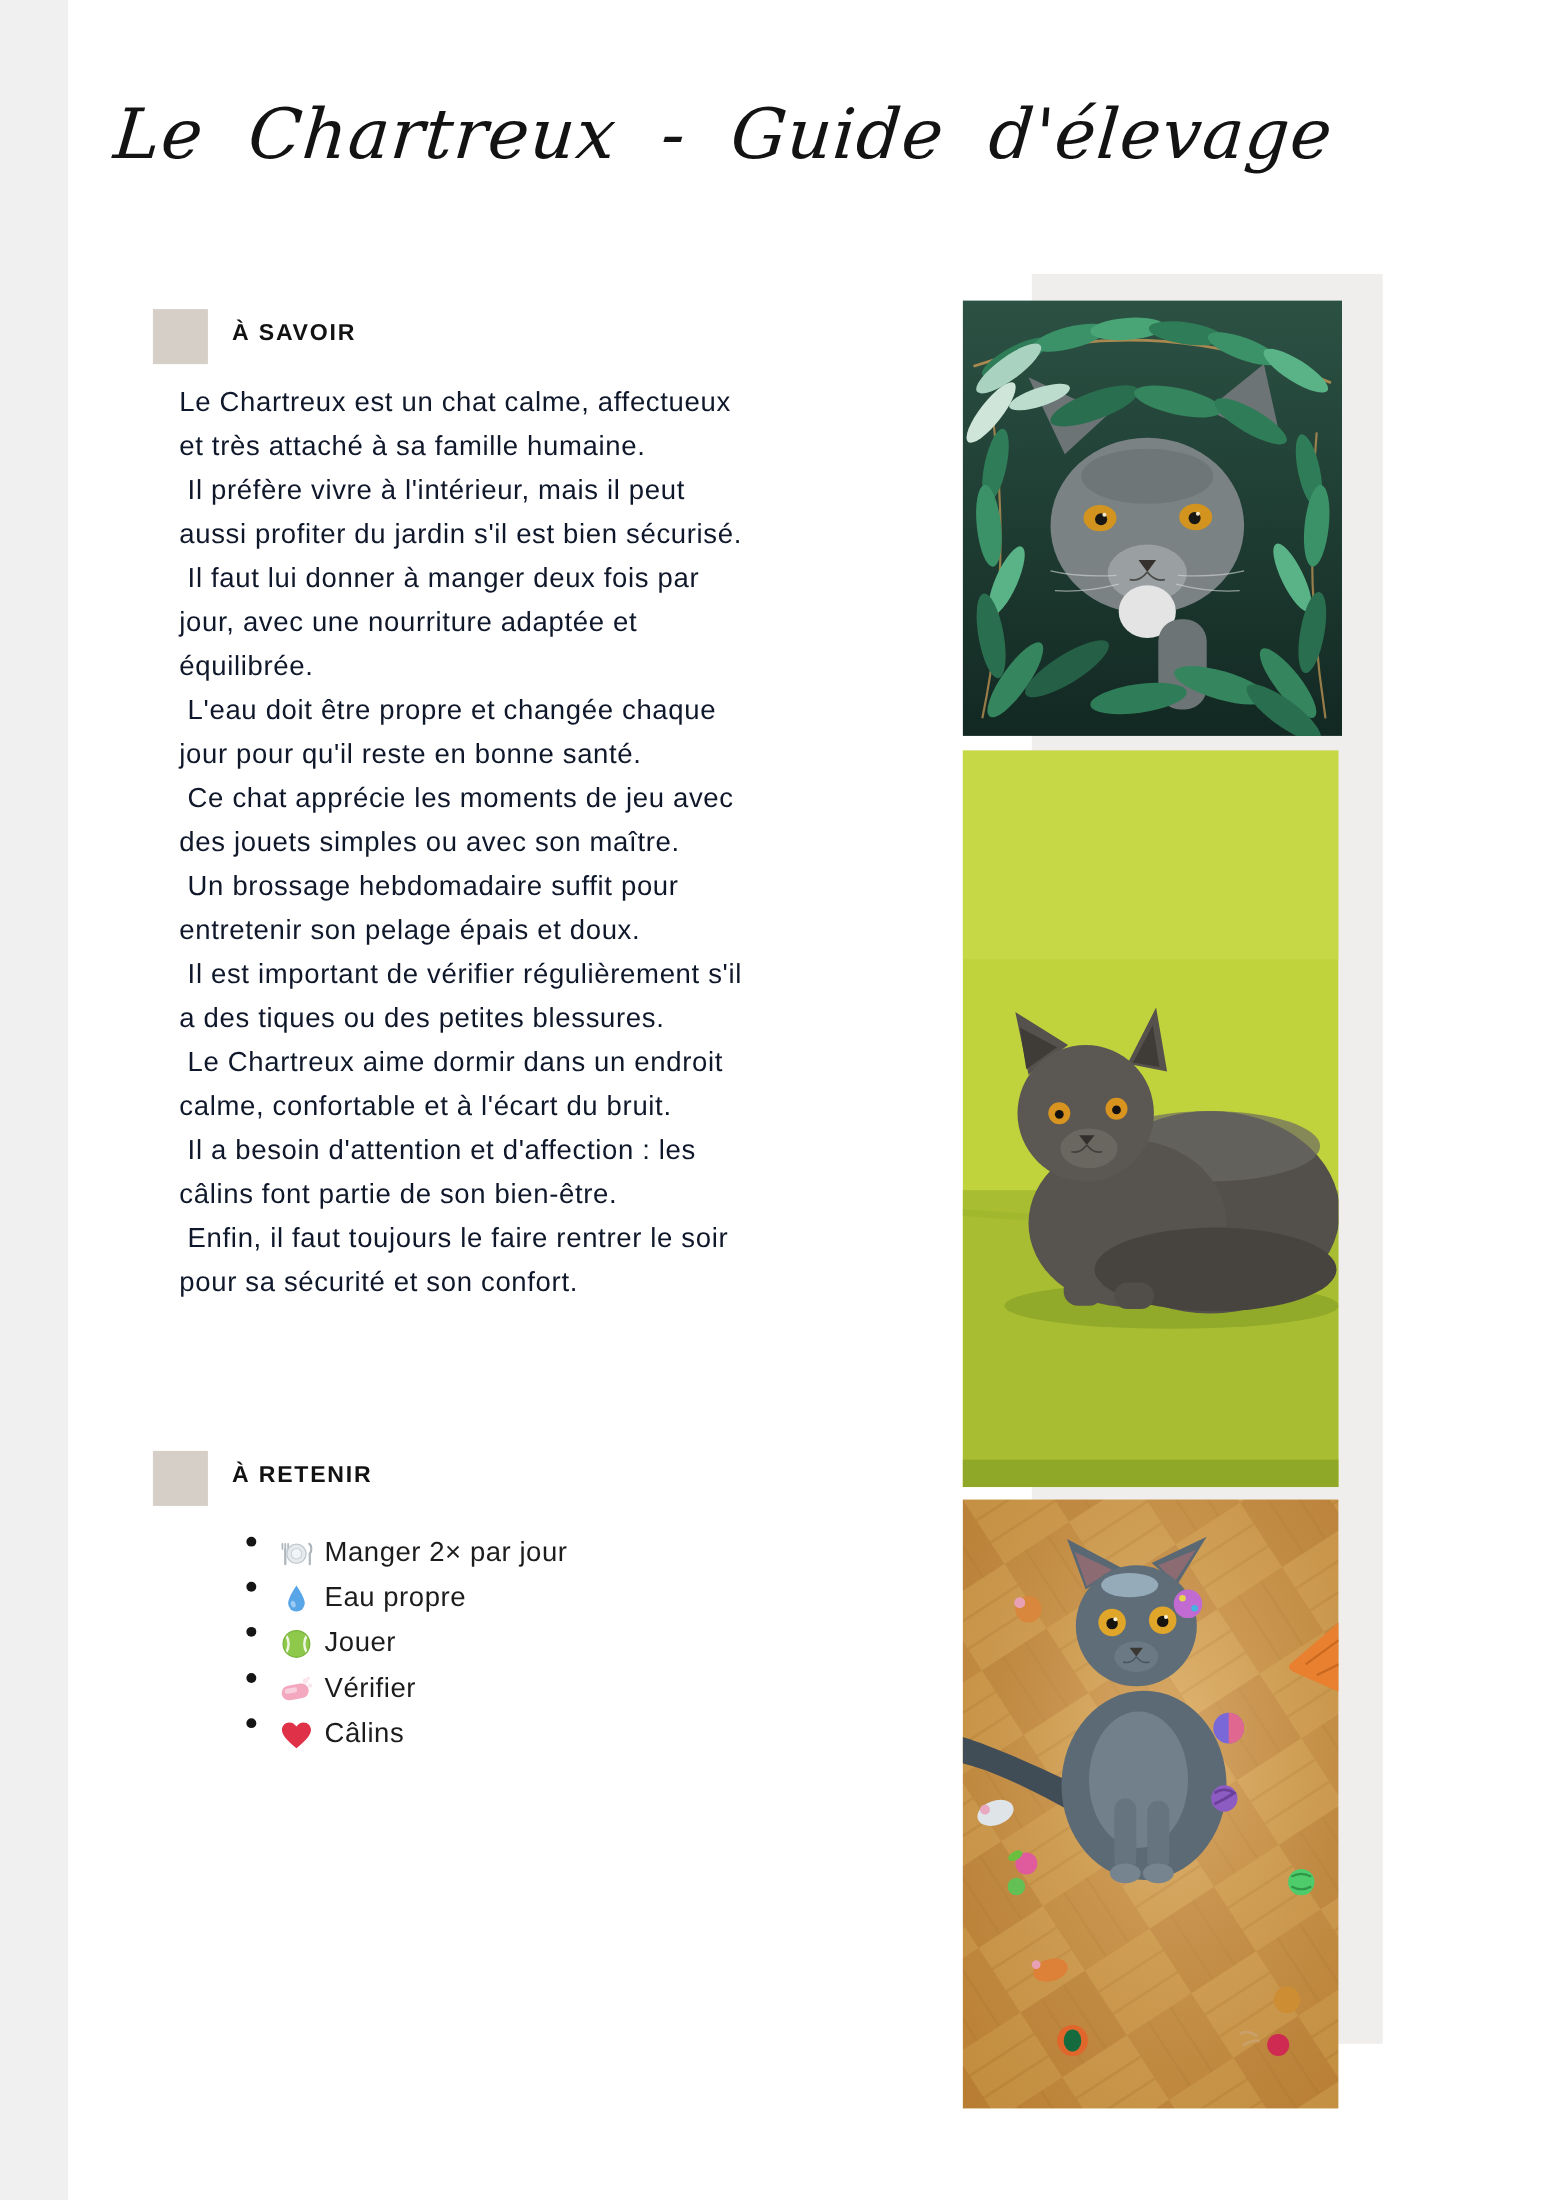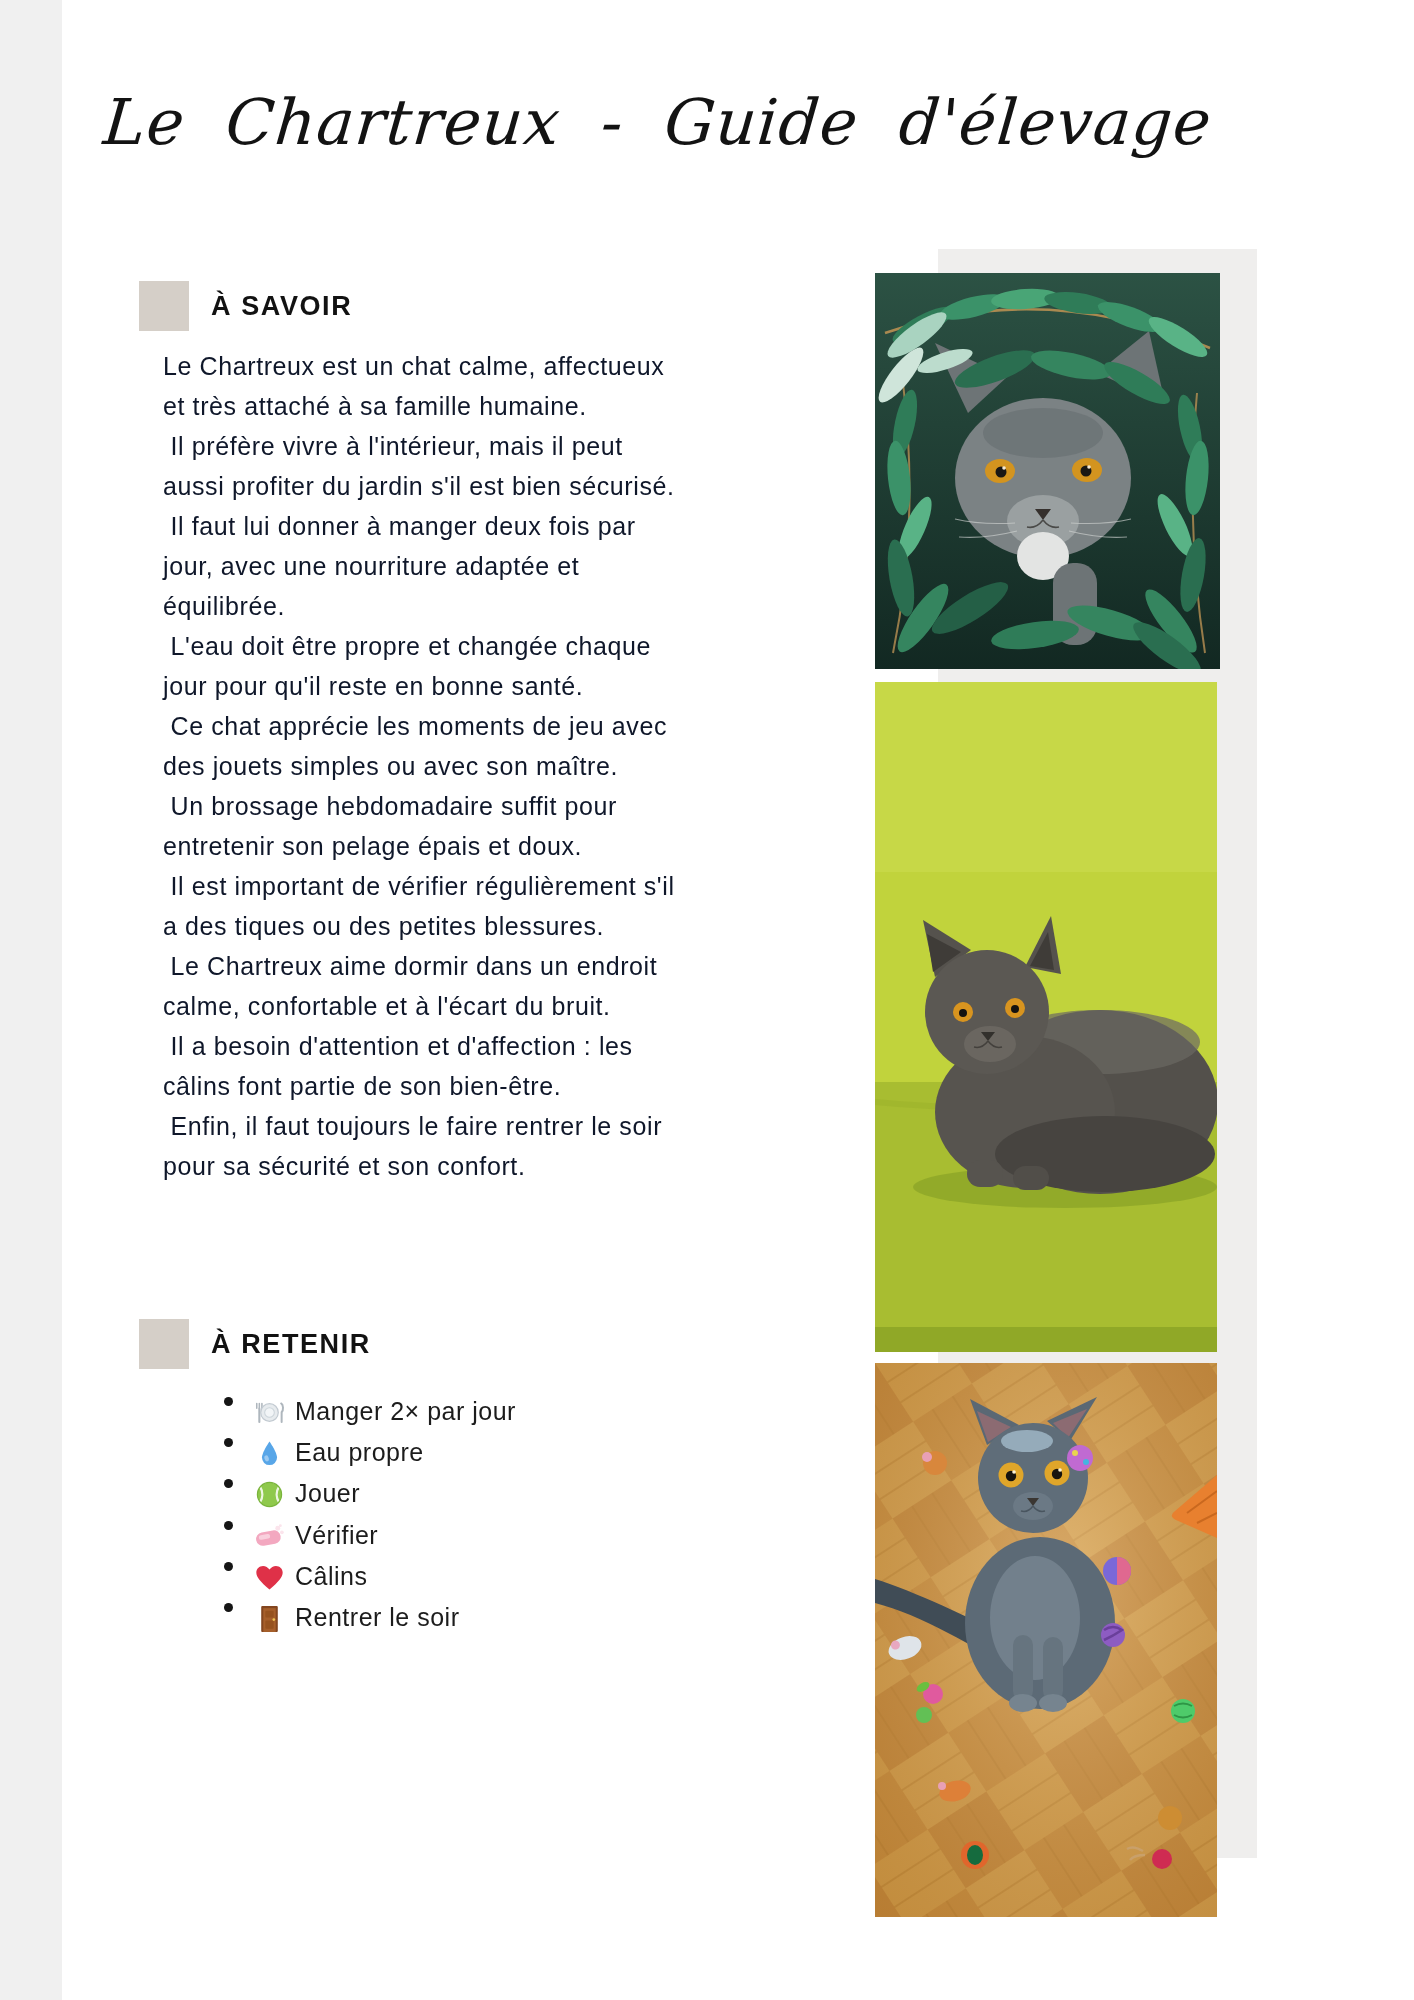--- a/index.html
+++ b/index.html
@@ -11,21 +11,21 @@
          font-size:63px;letter-spacing:1px;word-spacing:20px;color:#131313;transform:skewX(-5deg);}
   .backdrop{position:absolute;left:938px;top:249px;width:319px;height:1609px;background:#efeeed;}
   .photo{position:absolute;overflow:hidden;}
   .photo svg{display:block;width:100%;height:100%;}
   #photo1{left:875px;top:273px;width:345px;height:396px;}
   #photo2{left:875px;top:682px;width:342px;height:670px;}
   #photo3{left:875px;top:1363px;width:342px;height:554px;}
   .square{position:absolute;width:50px;height:50px;background:#d5cfc8;}
   #sq1{left:139px;top:281px;}
   #sq2{left:139px;top:1319px;}
-  .heading{position:absolute;left:211px;font-size:27px;font-weight:bold;letter-spacing:1.6px;color:#121212;}
+  .heading{position:absolute;left:211px;font-size:21px;font-weight:bold;letter-spacing:1.6px;color:#121212;}
   #h1{top:291px;}
   #h2{top:1329px;}
   .paragraph{position:absolute;left:163px;top:346px;width:740px;font-size:25px;line-height:40px;
              letter-spacing:.6px;white-space:pre-wrap;color:#0f172a;}
   .retenir-list{position:absolute;left:224px;top:1397px;margin:0;padding:0;list-style:none;}
   .retenir-list li{height:41.2px;display:flex;align-items:flex-start;}
   .dot{width:9px;height:9px;border-radius:50%;background:#151515;margin-right:19px;flex:0 0 auto;}
   .emoji{width:34px;height:31px;margin-right:9px;display:flex;align-items:center;justify-content:center;flex:0 0 auto;}
   .emoji svg{width:31px;height:29px;display:block;}
   .label{font-size:25px;letter-spacing:.5px;color:#1c1c1c;}
@@ -328,23 +328,14 @@
       </li>
       <li>
         <span class="dot"></span>
         <span class="emoji">
           <svg aria-hidden="true">
             <use href="#heart-icon"></use>
           </svg>
         </span>
         <span class="label">Câlins</span>
       </li>
-      <li>
-        <span class="dot"></span>
-        <span class="emoji">
-          <svg aria-hidden="true">
-            <use href="#door-icon"></use>
-          </svg>
-        </span>
-        <span class="label">Rentrer le soir</span>
-      </li>
     </ul>
 </div>
 
 </body></html>

